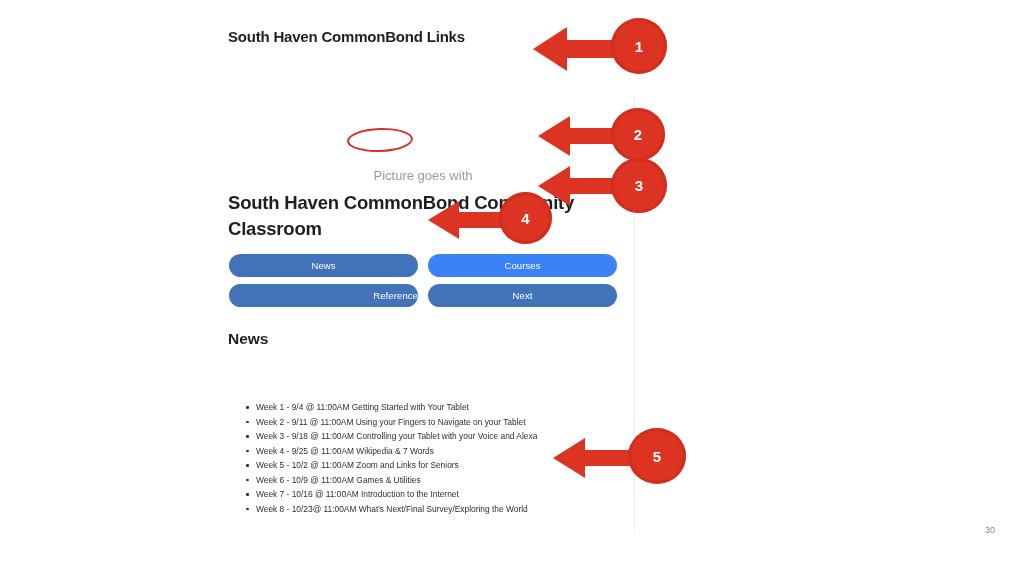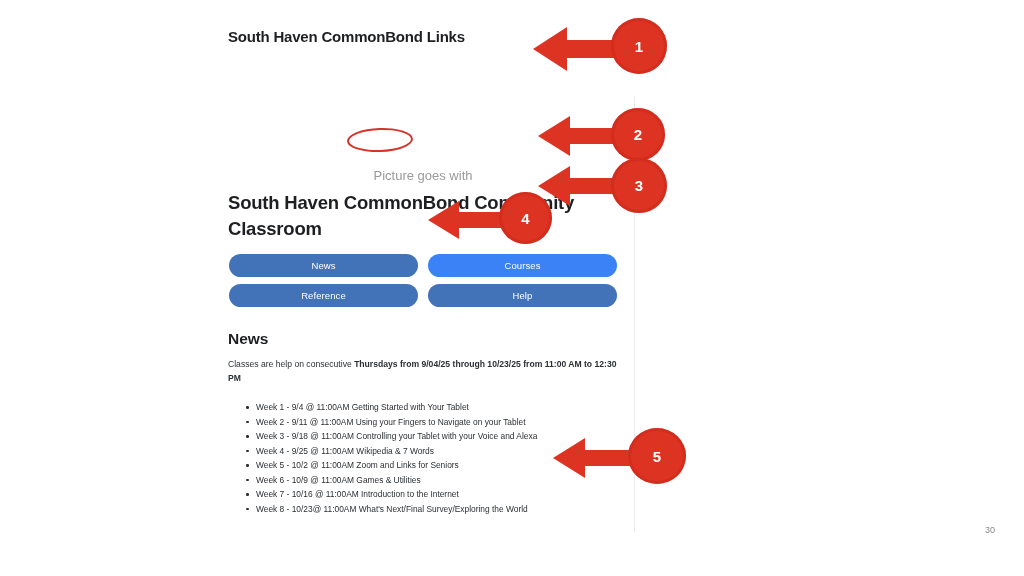--- a/index.html
+++ b/index.html
@@ -236,32 +236,29 @@
 
   <div class="site-heading">South Haven CommonBond Community Classroom</div>
 
   <div class="btn-grid">
     <div class="nav-btn" style="background: rgb(66, 114, 184);">
       <span>News</span>
     </div>
     <div class="nav-btn" style="background: #3b82f6;">
       <span>Courses</span>
     </div>
+    <div class="nav-btn" style="background: rgb(66, 114, 184); justify-content: flex-end;">
+      <span>Reference</span>
+    </div>
     <div class="nav-btn" style="background: rgb(66, 114, 184);">
-      <span>Reference</span>
-    </div>
-    <div class="nav-btn" style="background: rgb(66, 114, 184);">
-      <span>Help</span>
+      <span>Next</span>
     </div>
   </div>
 
   <div class="news-title">News</div>
-  <div class="news-intro">
-    <span>Classes are help on consecutive </span><b>Thursdays from 9/04/25 through 10/23/25 from 11:00 AM to 12:30 PM</b>
-  </div>
 
   <ul class="news-list">
     <li>Week 1 - 9/4 @ 11:00AM Getting Started with Your Tablet</li>
     <li>Week 2 - 9/11 @ 11:00AM Using your Fingers to Navigate on your Tablet</li>
     <li>Week 3 - 9/18 @ 11:00AM Controlling your Tablet with your Voice and Alexa</li>
     <li>Week 4 - 9/25 @ 11:00AM Wikipedia &amp; 7 Words</li>
     <li>Week 5 - 10/2 @ 11:00AM Zoom and Links for Seniors</li>
     <li>Week 6 - 10/9 @ 11:00AM Games &amp; Utilities</li>
     <li>Week 7 - 10/16 @ 11:00AM Introduction to the Internet</li>
     <li>Week 8 - 10/23@ 11:00AM What's Next/Final Survey/Exploring the World</li>

